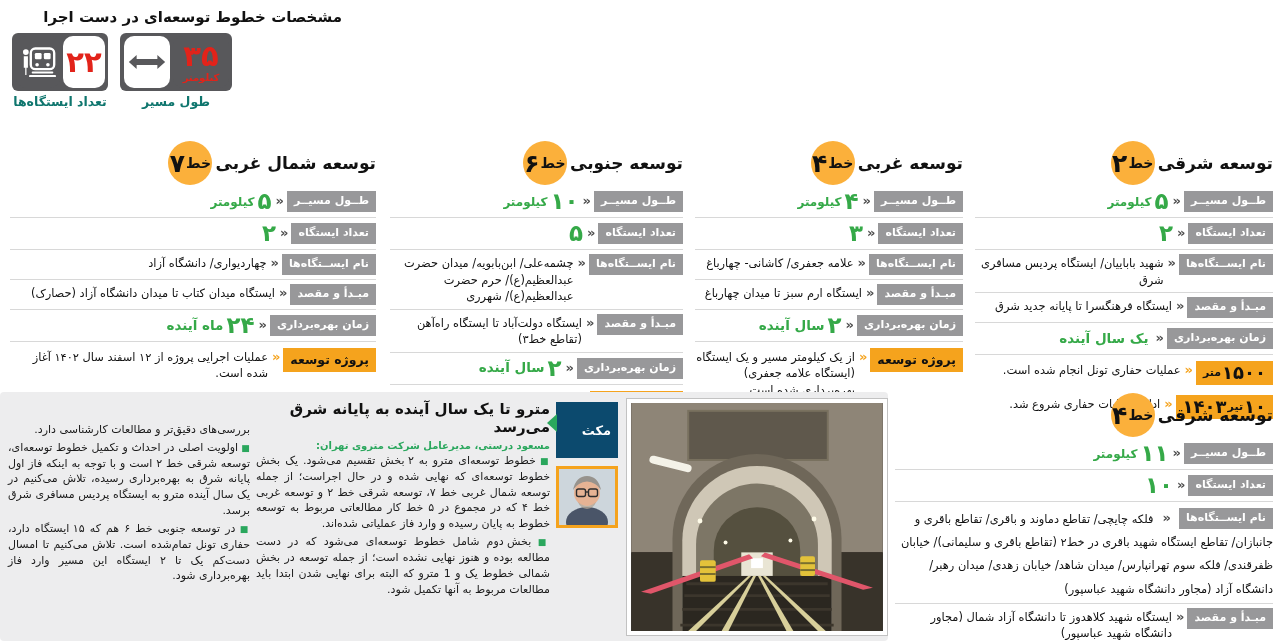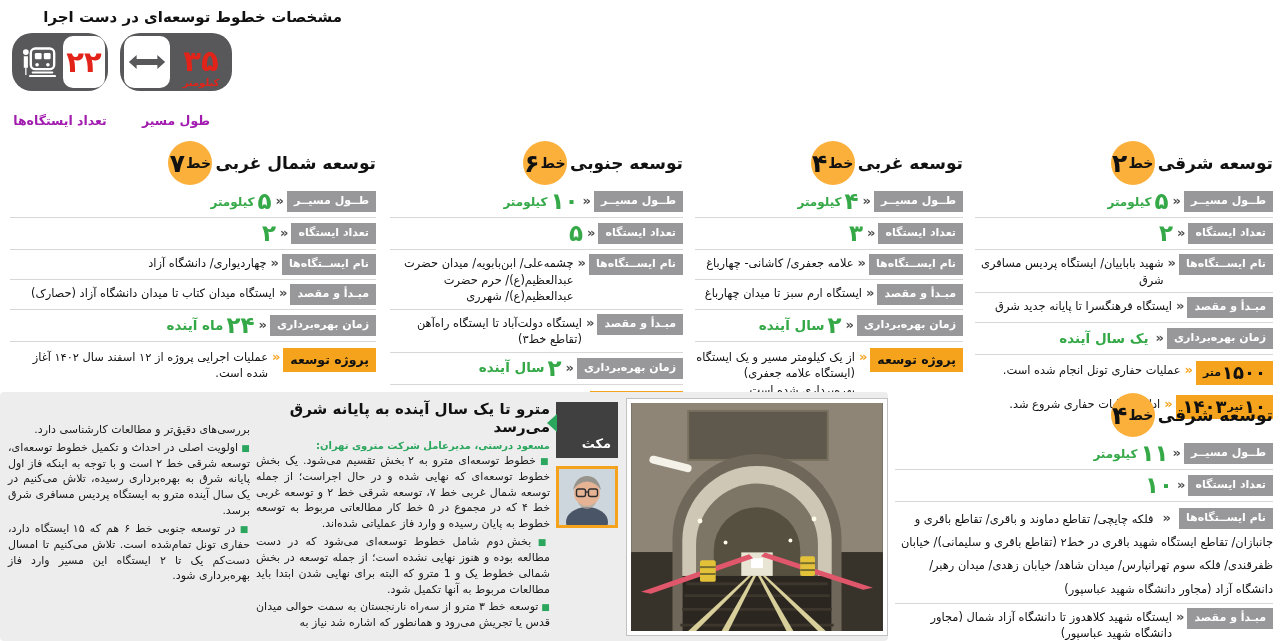--- a/index.html
+++ b/index.html
@@ -1,29 +1,29 @@
 <!DOCTYPE html>
 <html lang="fa"><head>
 <meta charset="utf-8">
 <style>
   html,body{margin:0;padding:0;background:#fff;}
   body{font-family:"DejaVu Sans",sans-serif;}
   #page{position:relative;width:1280px;height:641px;background:#fff;overflow:hidden;direction:rtl;}
 
   
   #hd-title{position:absolute;left:12px;top:8px;width:330px;font-size:15px;font-weight:bold;color:#111;text-align:right;direction:rtl;}
-  .badge{position:absolute;display:flex;direction:rtl;background:#58585b;border-radius:20px;padding:3px;height:58px;box-sizing:border-box;gap:3px;}
+  .badge{position:absolute;display:flex;direction:rtl;background:#58585b;border-radius:6px;padding:3px;height:58px;box-sizing:border-box;gap:3px;}
   .bcell{border-radius:10px;display:flex;flex-direction:column;align-items:center;justify-content:center;}
   .bcell.light{background:#fff;}
   .bcell.dark{background:#58585b;}
   .bval{font-size:29px;font-weight:bold;color:#e2231a;line-height:1;}
   .bunit{font-size:10px;font-weight:bold;color:#e2231a;margin-top:1px;}
-  .blabel{position:absolute;font-size:12.5px;font-weight:bold;color:#a21caf;text-align:center;margin-top:19px;}
+  .blabel{position:absolute;font-size:12.5px;font-weight:bold;color:#0f766e;text-align:center;}
   #badge-length{left:120px;top:33px;width:112px;}
-  #badge-length .dark{width:56px;justify-content:flex-end;}
+  #badge-length .dark{width:56px;}
   #badge-length .light{width:46px;}
   #badge-stations{left:12px;top:33px;width:96px;}
   #badge-stations .light{width:42px;}
   #badge-stations .dark{width:44px;}
   #lbl-length{left:120px;top:94px;width:112px;}
   #lbl-stations{left:4px;top:94px;width:112px;}
 
   
   .sec{position:absolute;top:140px;direction:rtl;}
   #sec-l2{left:975px;width:298px;}
@@ -51,21 +51,21 @@
   .unit{color:#35a948;font-weight:bold;font-size:12px;margin:2px 3px 0;}
   .gtext{color:#35a948;font-weight:bold;font-size:13.5px;margin-right:3px;}
   .val{font-size:11.4px;color:#111;padding-top:1px;flex:1;min-width:0;text-align:right;}
   .ochip{background:#f5a31d;color:#111;font-weight:bold;font-size:12.5px;padding:3px 7px;flex:0 0 auto;display:flex;align-items:center;gap:1px;}
   .ochip .big{font-size:18px;line-height:1;font-weight:bold;}
   .ochip .small{font-size:11px;font-weight:bold;}
   .prow{padding-top:6px;}
 
   
   #article{position:absolute;left:0;top:392px;width:888px;height:249px;background:#ededee;border-radius:4px;}
-  #kicker{position:absolute;left:556px;top:10px;width:62px;height:56px;background:#404040;display:flex;align-items:flex-end;padding:7px;box-sizing:border-box;}
+  #kicker{position:absolute;left:556px;top:10px;width:62px;height:56px;background:#0c4a6e;display:flex;align-items:center;padding:7px;box-sizing:border-box;}
   #kicker::after{content:"";position:absolute;left:-9px;top:12px;border:9px solid transparent;border-left:none;border-right:10px solid #2aa75d;}
   #kicker span{color:#fff;font-size:13px;font-weight:bold;}
   #portrait{position:absolute;left:556px;top:74px;width:56px;height:56px;border:3px solid #f5a31d;background:#cdd6dc;}
   #tunnel{position:absolute;left:626px;top:6px;width:252px;height:228px;background:#fff;border:1px solid #c2c2c2;padding:4px;}
   #art-right{position:absolute;left:256px;top:7px;width:294px;}
   #art-left{position:absolute;left:8px;top:30px;width:242px;}
   #art-title{font-size:15px;font-weight:bold;color:#111;margin:1px 0 4px;}
   #art-byline{font-size:10px;font-weight:bold;color:#2aa75d;margin:0 0 2px;text-align:right;}
   .ap{font-size:11px;color:#1a1a1a;line-height:1.44;margin:0 0 2px;text-align:justify;}
   .ap.b::before{content:"■ ";color:#2aa75d;font-size:9px;}
@@ -387,21 +387,20 @@
           <circle cx="162" cy="140" r="2"></circle>
         </g>
       </svg>
     </div>
 
     <div id="art-right">
       <h2 id="art-title">مترو تا یک سال آینده به پایانه شرق می‌رسد</h2>
       <div id="art-byline">مسعود درستی، مدیرعامل شرکت متروی تهران:</div>
       <p class="ap b">خطوط توسعه‌ای مترو به ۲ بخش تقسیم می‌شود. یک بخش خطوط توسعه‌ای که نهایی شده و در حال اجراست؛ از جمله توسعه شمال غربی خط ۷، توسعه شرقی خط ۲ و توسعه غربی خط ۴ که در مجموع در ۵ خط کار مطالعاتی مربوط به توسعه خطوط به پایان رسیده و وارد فاز عملیاتی شده‌اند.</p>
       <p class="ap b">بخش دوم شامل خطوط توسعه‌ای می‌شود که در دست مطالعه بوده و هنوز نهایی نشده است؛ از جمله توسعه در بخش شمالی خطوط یک و 1 مترو که البته برای نهایی شدن ابتدا باید مطالعات مربوط به آنها تکمیل شود.</p>
-      <p class="ap b">توسعه خط ۳ مترو از سه‌راه نارنجستان به سمت حوالی میدان قدس یا تجریش می‌رود و همانطور که اشاره شد نیاز به</p>
     </div>
 
     <div id="art-left">
       <p class="ap">بررسی‌های دقیق‌تر و مطالعات کارشناسی دارد.</p>
       <p class="ap b">اولویت اصلی در احداث و تکمیل خطوط توسعه‌ای، توسعه شرقی خط ۲ است و با توجه به اینکه فاز اول پایانه شرق به بهره‌برداری رسیده، تلاش می‌کنیم در یک سال آینده مترو به ایستگاه پردیس مسافری شرق برسد.</p>
       <p class="ap b">در توسعه جنوبی خط ۶ هم که ۱۵ ایستگاه دارد، حفاری تونل تمام‌شده است. تلاش می‌کنیم تا امسال دست‌کم یک تا ۲ ایستگاه این مسیر وارد فاز بهره‌برداری شود.</p>
     </div>
 
   </div>
 

